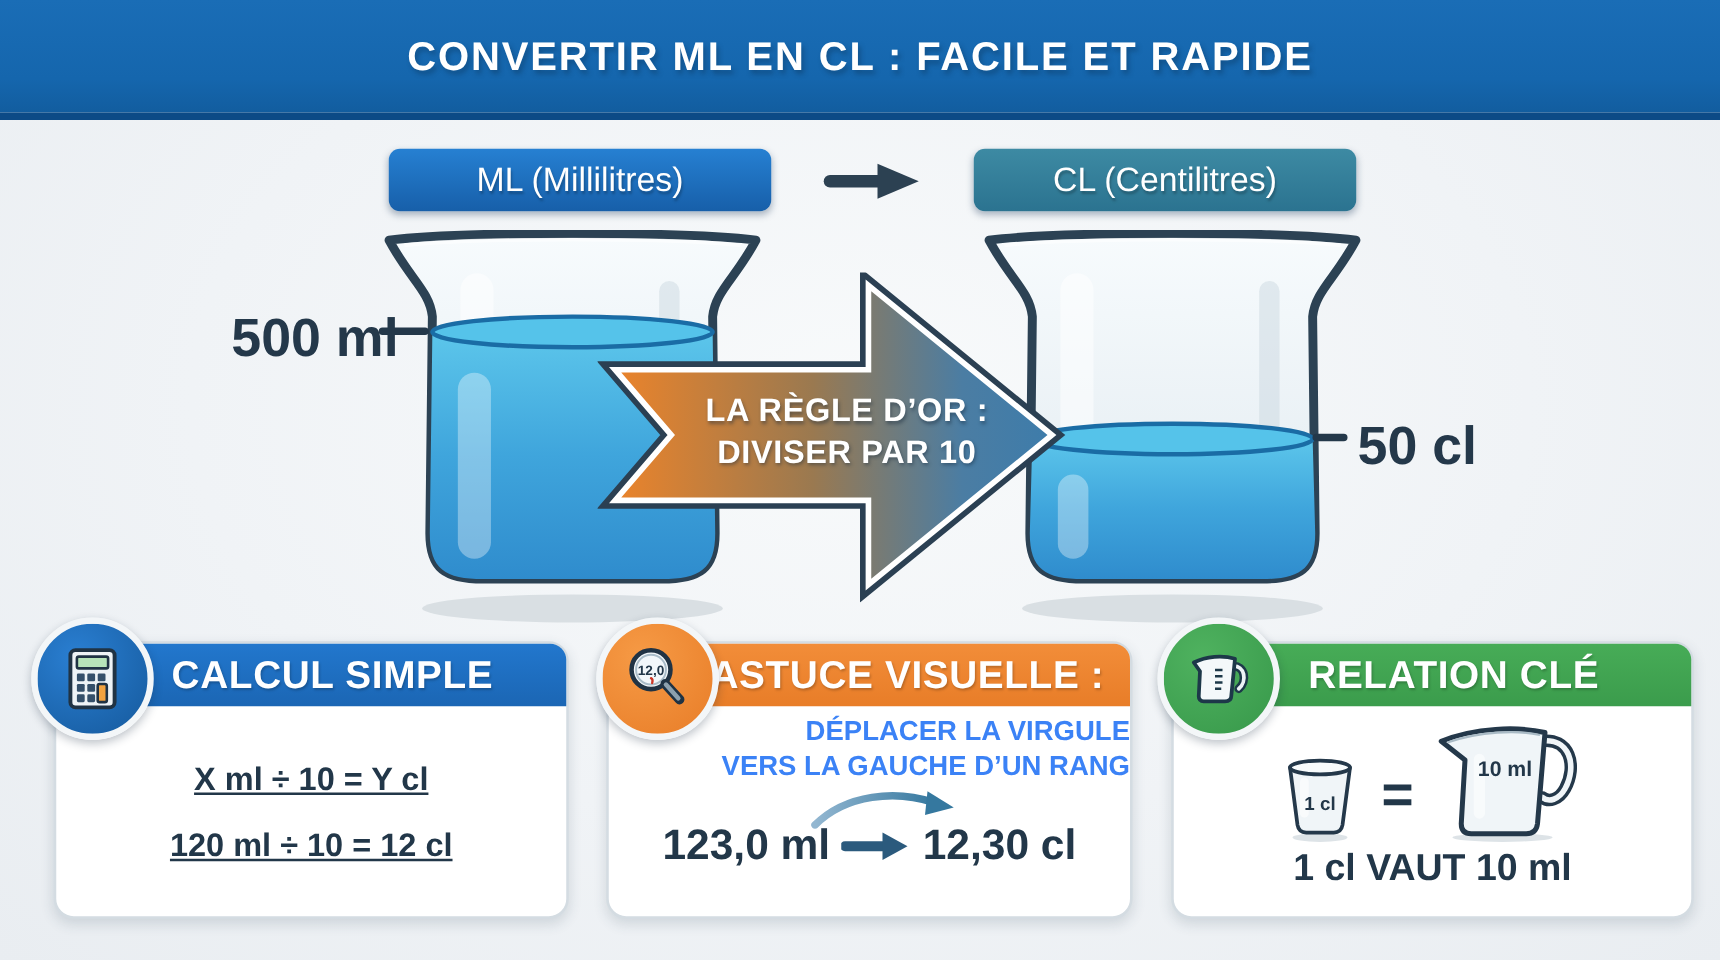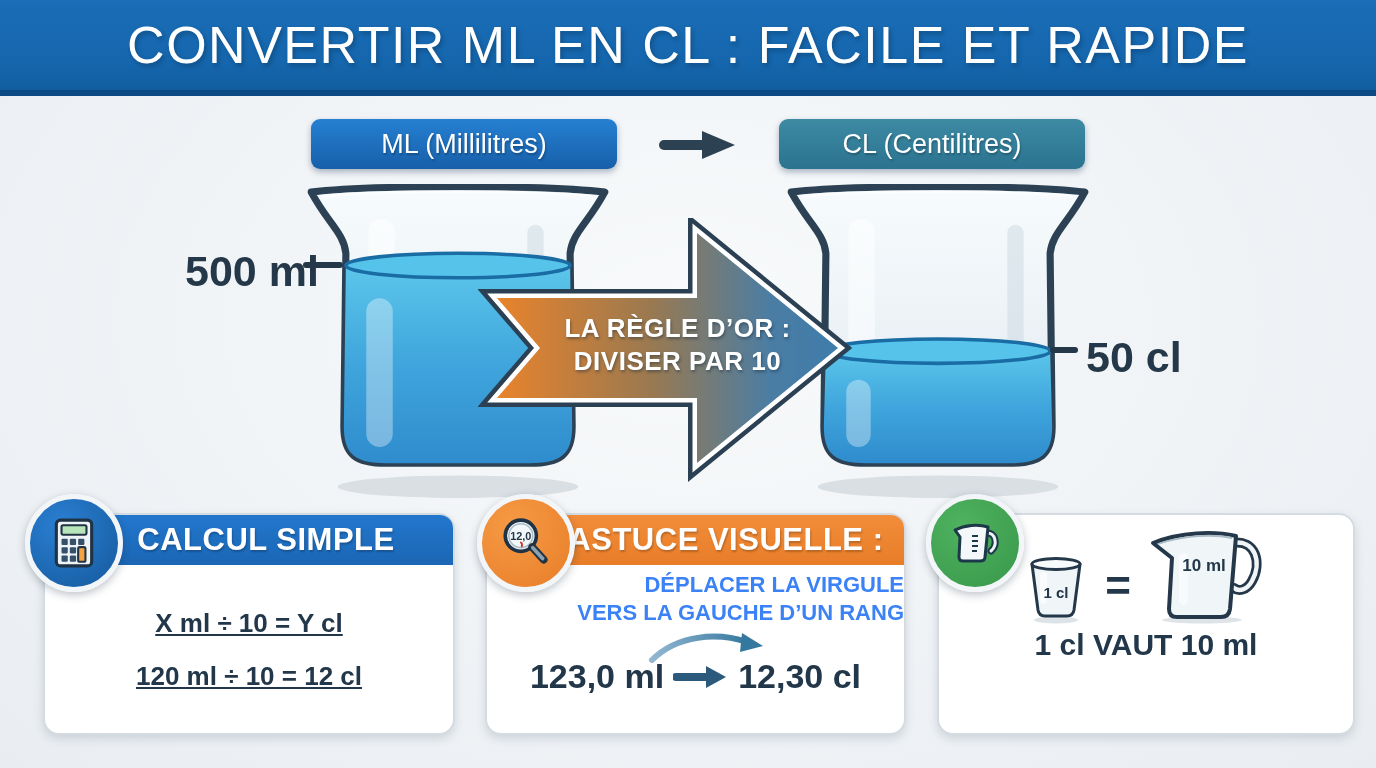--- a/index.html
+++ b/index.html
@@ -10,21 +10,21 @@
   }
   .abs{position:absolute;}
   
   .top-banner{
     left:0;top:0;width:1376px;height:90px;
     background:linear-gradient(180deg,#1a6db6 0%,#1566ad 70%,#125d9f 100%);
     border-bottom:6px solid #0c4a86;
     display:flex;align-items:center;justify-content:center;
   }
   .top-banner h1{
-    margin:0;font-size:52px;font-weight:400;color:#ffffff;letter-spacing:1.5px;
+    margin:0;font-size:32px;font-weight:700;color:#ffffff;letter-spacing:1.5px;
     text-shadow:2px 3px 4px rgba(10,40,70,.35);white-space:nowrap;text-align:right;
   }
   
   .pill{
     height:50px;border-radius:9px;display:flex;align-items:center;justify-content:center;
     color:#fff;font-size:27px;font-weight:400;
     box-shadow:0 3px 6px rgba(25,55,90,.35);
     text-shadow:1px 2px 2px rgba(0,0,0,.25);white-space:nowrap;
   }
   .pill-ml{left:311px;top:119px;width:306px;background:linear-gradient(180deg,#2680d2,#175fa9);}
@@ -210,20 +210,23 @@
       <circle cx="21" cy="19" r="15" fill="#f2f7fa" stroke="#203344" stroke-width="3.5"></circle>
       <circle cx="21" cy="19" r="11.5" fill="none" stroke="#a9bcc8" stroke-width="1.5"></circle>
       <text x="21" y="23" text-anchor="middle" font-size="10.5" font-weight="800" fill="#223749" font-family="Liberation Sans, sans-serif">12,0</text>
       <path d="M21 25.5 q1.8 0.8 0.9 3.8" fill="none" stroke="#cc3727" stroke-width="1.8" stroke-linecap="round"></path>
       <line x1="32" y1="30" x2="43" y2="42" stroke="#203344" stroke-width="7.5" stroke-linecap="round"></line>
       <line x1="32.5" y1="30.5" x2="42" y2="41" stroke="#8da1ae" stroke-width="3.5" stroke-linecap="round"></line>
     </svg>
   </div>
 
   <div class="abs card" style="left:937px;width:418px;">
+    <div class="card-header hdr-green">
+      <span>RELATION CLÉ</span>
+    </div>
     <div class="card-body">
       <div class="relation-row">
         <svg width="66" height="70" viewBox="0 0 66 70">
           <ellipse cx="33" cy="66" rx="22" ry="3.5" fill="#dde3e7"></ellipse>
           <path d="M9 10 L15 56 Q16 62 22 62 L44 62 Q50 62 51 56 L57 10 Q33 16 9 10 Z" fill="#f0f5f8" stroke="#24384a" stroke-width="3" stroke-linejoin="round"></path>
           <rect x="17" y="18" width="7" height="32" rx="3.5" fill="#ffffff" opacity="0.6"></rect>
           <ellipse cx="33" cy="10" rx="24" ry="5.5" fill="#f8fbfc" stroke="#24384a" stroke-width="3"></ellipse>
           <text x="33" y="44" text-anchor="middle" font-size="15" font-weight="800" fill="#223749" font-family="Liberation Sans, sans-serif">1 cl</text>
         </svg>
         <div class="equals-sign">=</div>

